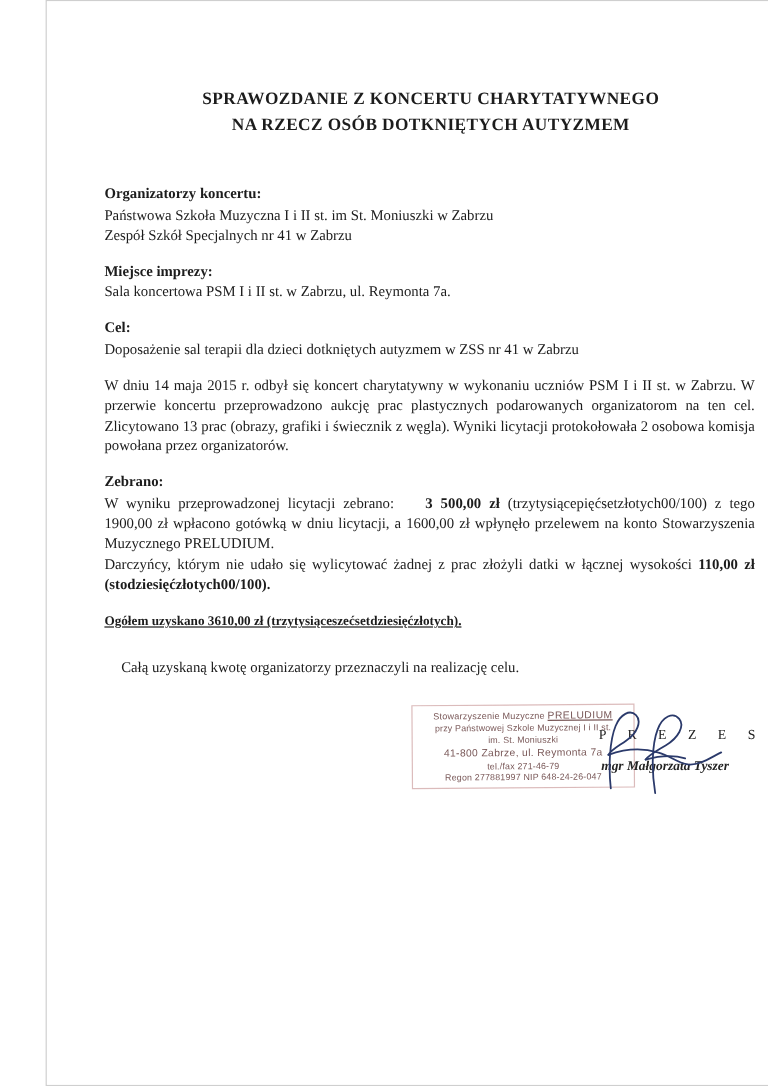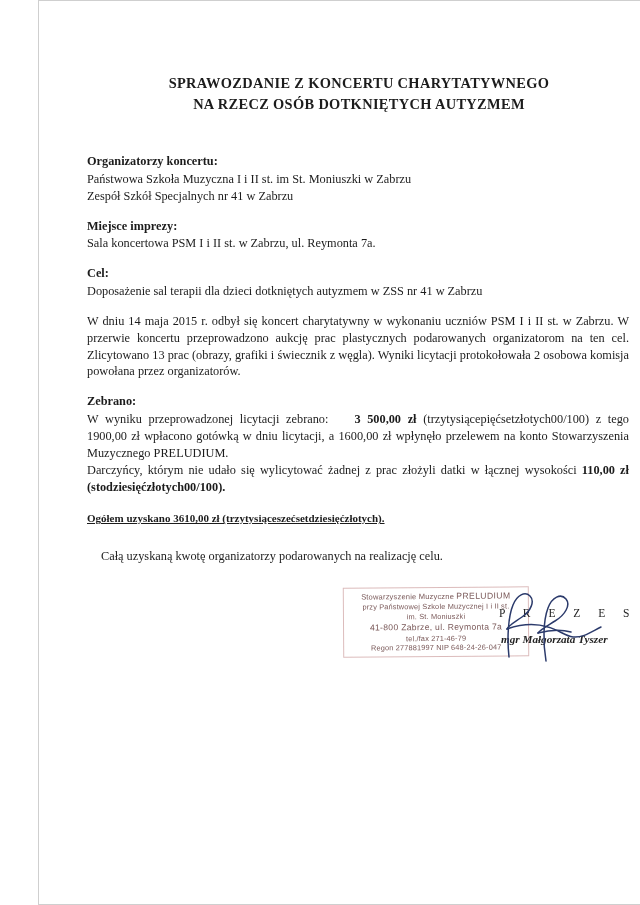--- a/index.html
+++ b/index.html
@@ -106,20 +106,21 @@
     font-size: 7.4px;
     line-height: 1.33;
     letter-spacing: 0.15px;
     white-space: nowrap;
   }
   .stamp-line.l1 { font-size: 7.6px; }
   .stamp-line.big { font-size: 8.6px; letter-spacing: 0.3px; }
   .stamp-name {
     font-size: 8.6px;
     letter-spacing: 0.4px;
+    text-decoration: underline;
   }
 
   
   .signature {
     position: absolute;
     left: 456px;
     top: 588px;
     width: 140px;
     height: 72px;
   }
@@ -186,21 +187,21 @@
         <p class="para">W dniu 14 maja 2015 r. odbył się koncert charytatywny w wykonaniu  uczniów PSM I i II st. w Zabrzu. W przerwie koncertu przeprowadzono aukcję prac plastycznych podarowanych organizatorom na ten cel. Zlicytowano 13 prac (obrazy, grafiki i świecznik z węgla). Wyniki licytacji protokołowała 2 osobowa komisja powołana przez organizatorów.</p>
       </div>
 
       <div class="section tight">
         <span class="label">Zebrano:</span>
         <p class="para"><span>W wyniku przeprowadzonej licytacji zebrano:</span><span class="amount-spacer"></span><span class="b">3 500,00 zł</span> <span>(trzytysiącepięćsetzłotych00/100) z tego 1900,00 zł wpłacono gotówką w dniu licytacji, a 1600,00 zł wpłynęło przelewem na konto Stowarzyszenia Muzycznego PRELUDIUM.</span></p>
         <p class="para"><span>Darczyńcy, którym nie udało się wylicytować żadnej z prac złożyli datki w łącznej wysokości</span> <span class="b">110,00 zł (stodziesięćzłotych00/100).</span></p>
 
         <span class="total-line">Ogółem uzyskano 3610,00 zł (trzytysiąceszećsetdziesięćzłotych).</span>
 
-        <span class="closing-line">Całą uzyskaną kwotę organizatorzy podarowanych na realizację celu.</span>
+        <span class="closing-line">Całą uzyskaną kwotę organizatorzy przeznaczyli na realizację celu.</span>
       </div>
 
     </div>
 
     <div class="stamp">
       <span class="stamp-line l1"><span>Stowarzyszenie Muzyczne</span> <span class="stamp-name">PRELUDIUM</span></span>
       <span class="stamp-line">przy Państwowej Szkole Muzycznej I i II st.</span>
       <span class="stamp-line">im. St. Moniuszki</span>
       <span class="stamp-line big">41-800   Zabrze, ul. Reymonta 7a</span>
       <span class="stamp-line">tel./fax 271-46-79</span>

